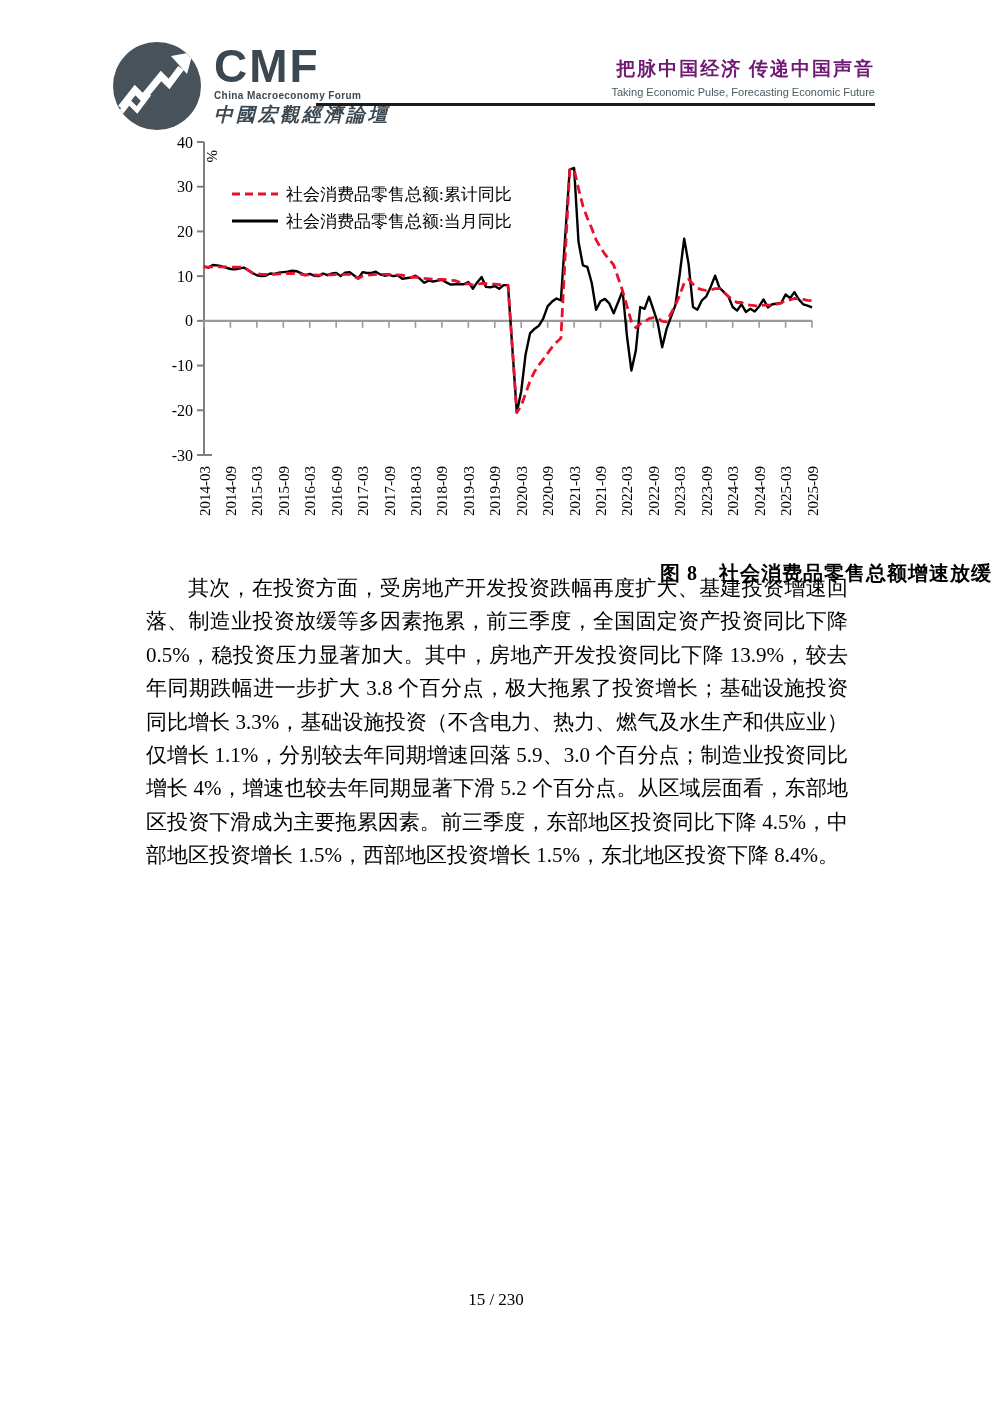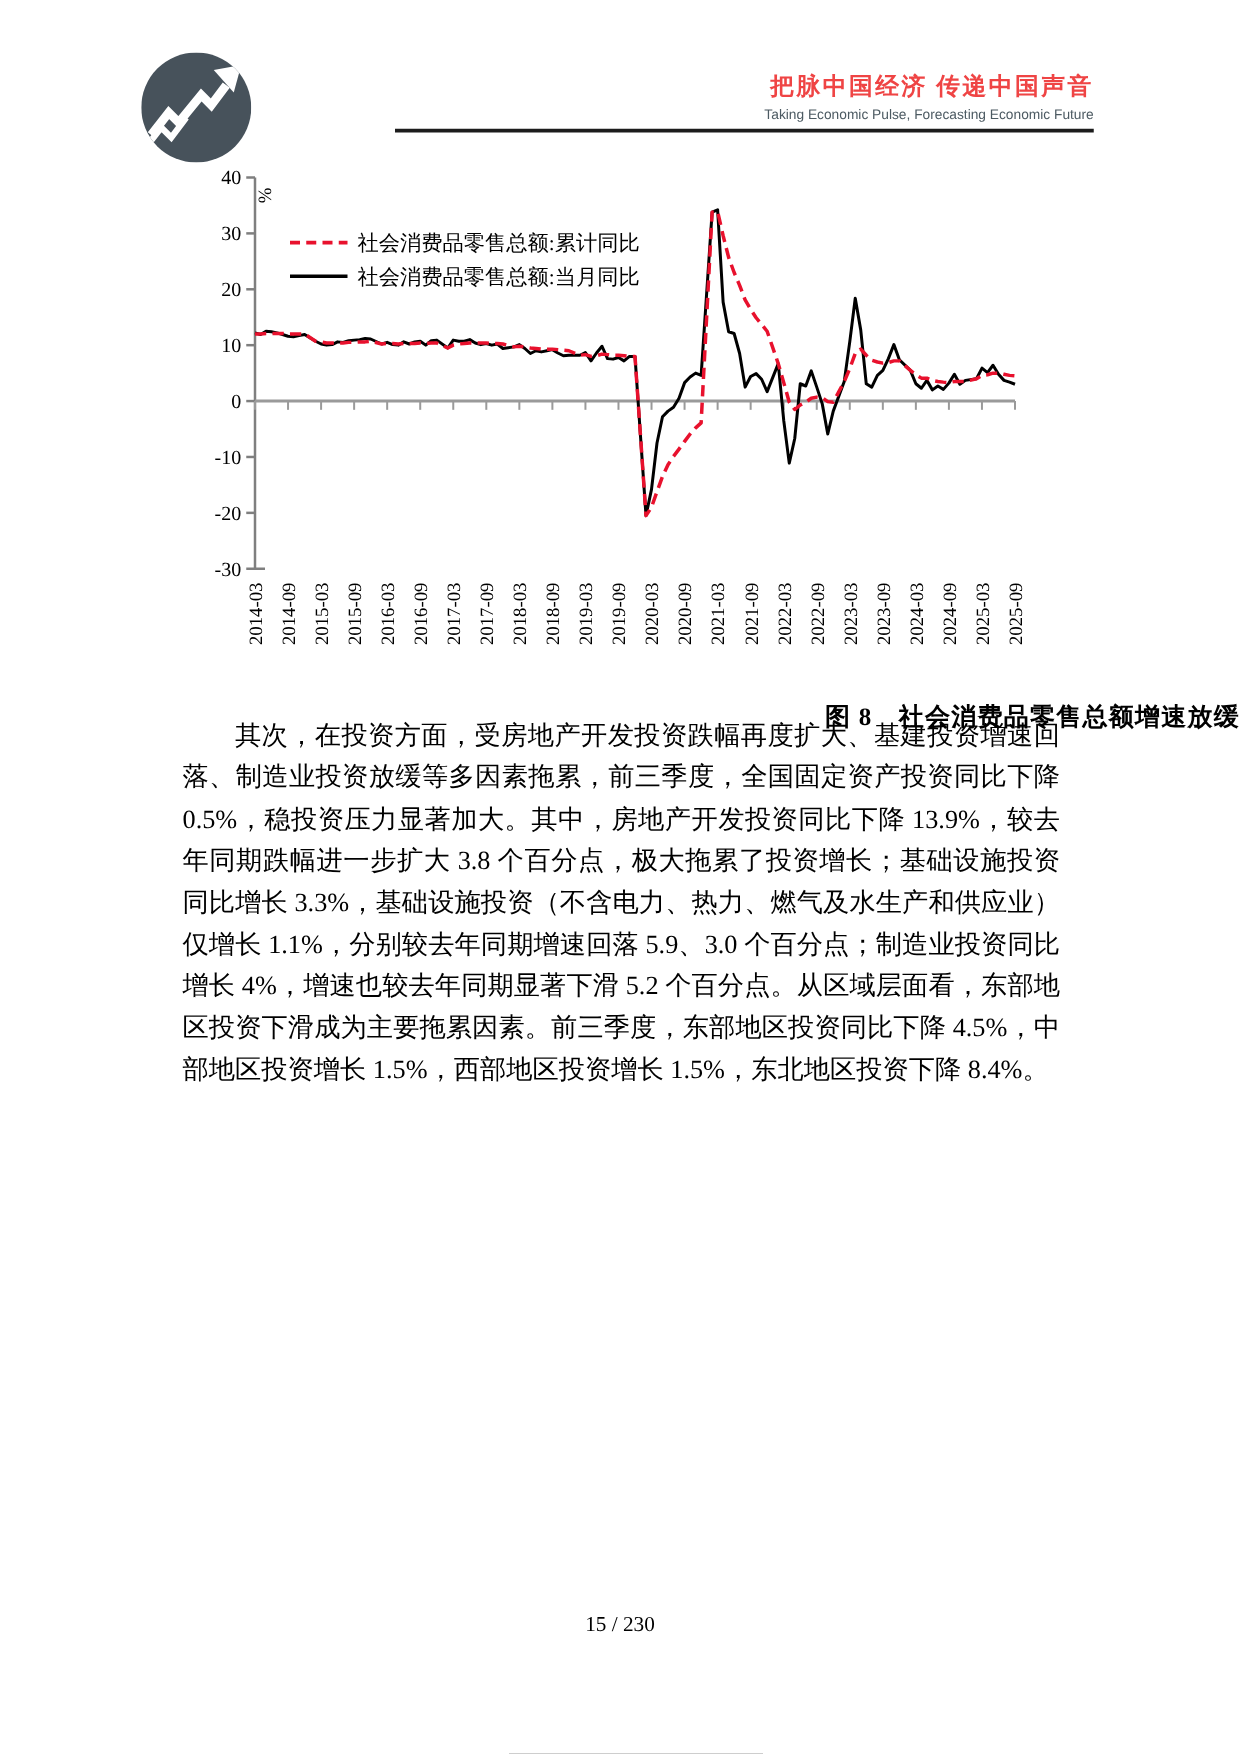--- a/index.html
+++ b/index.html
@@ -7,21 +7,21 @@
         font-family:"Liberation Serif","DejaVu Serif",serif;color:#000;}
   
   .logo-wrap{position:absolute;left:113px;top:42px;width:88px;height:88px;}
   .wordmark{position:absolute;left:214px;top:44px;width:260px;}
   .wm-acronym{font-family:"Liberation Sans","DejaVu Sans",sans-serif;font-weight:bold;
               font-size:46px;line-height:44px;color:#3c4851;letter-spacing:2px;}
   .wm-en{font-family:"Liberation Sans","DejaVu Sans",sans-serif;font-weight:bold;
          font-size:10px;color:#3c4851;letter-spacing:.4px;margin-top:2px;}
   .wm-zh{font-size:19px;color:#3c4851;font-style:italic;font-weight:bold;letter-spacing:3px;margin-top:1px;}
   .slogan{position:absolute;right:117px;top:56px;text-align:right;}
-  .slogan-zh{font-size:19px;font-weight:bold;color:#ef4444;letter-spacing:2px;}
+  .slogan-zh{font-size:19px;font-weight:bold;color:#701a75;letter-spacing:2px;}
   .slogan-en{font-family:"Liberation Sans","DejaVu Sans",sans-serif;font-size:11px;color:#4c5a62;margin-top:4px;margin-left:32px;}
   .header-rule{position:absolute;left:316px;top:103px;width:559px;height:3px;background:#1c1c1c;}
   
   .chart-box{position:absolute;left:160px;top:128px;width:780px;height:412px;text-align:center;}
   .axlab{font-family:"Liberation Serif","DejaVu Serif",serif;font-size:16px;fill:#000;}
   .xlab{font-family:"Liberation Serif","DejaVu Serif",serif;font-size:15px;fill:#000;}
   .leglab{font-family:"Liberation Serif","DejaVu Serif",serif;font-size:17px;fill:#000;}
   
   .fig-caption{position:absolute;left:0;top:560px;width:100%;text-align:right;
                font-size:20px;font-weight:bold;letter-spacing:1px;}
@@ -42,20 +42,25 @@
             <circle cx="44" cy="44" r="44"></circle>
           </clipPath>
         </defs>
       <circle cx="44" cy="44" r="44" fill="#47525b"></circle>
       <g clip-path="url(#logoclip)">
         <polyline points="2,78 16,60 24,68 36,52" fill="none" stroke="#ffffff" stroke-width="5"></polyline>
         <polyline points="8,66 22,48 30,56 48,34 56,42 68,26" fill="none" stroke="#ffffff" stroke-width="7"></polyline>
         <polygon points="58,14 80,10 74,32" fill="#ffffff"></polygon>
       </g>
     </svg>
+  </div>
+  <div class="wordmark">
+    <div class="wm-acronym">CMF</div>
+    <div class="wm-en">China Macroeconomy Forum</div>
+    <div class="wm-zh">中國宏觀經濟論壇</div>
   </div>
   <div class="slogan">
     <div class="slogan-zh">把脉中国经济  传递中国声音</div>
     <div class="slogan-en">Taking Economic Pulse, Forecasting Economic Future</div>
   </div>
   <div class="header-rule"></div>
 
   <div class="chart-box">
     <svg id="chart-svg" width="780" height="412" viewBox="0 0 780 412">
         <line x1="44" y1="14" x2="44" y2="327" stroke="#7f7f7f" stroke-width="2"></line>

